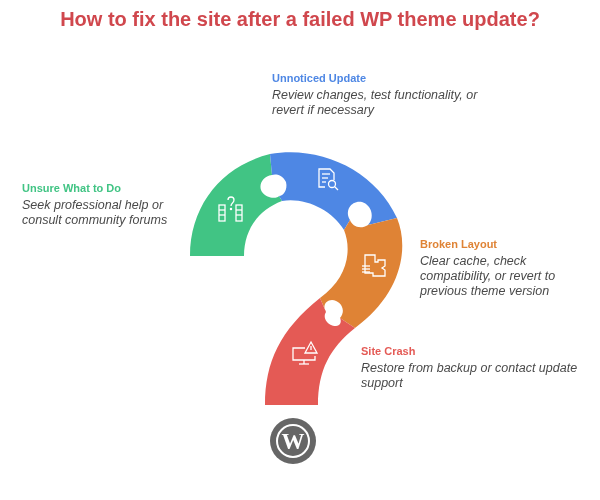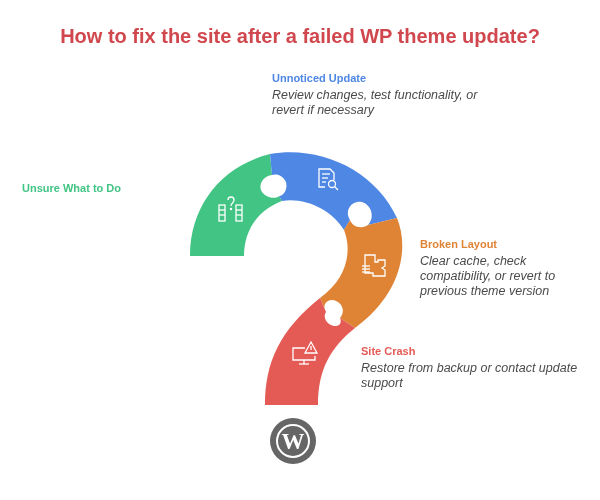--- a/index.html
+++ b/index.html
@@ -1,17 +1,17 @@
 <!DOCTYPE html>
 <html><head>
 <meta charset="utf-8">
 <style>
   html, body { margin: 0; padding: 0; background: #ffffff; }
   body { width: 600px; height: 500px; position: relative; overflow: hidden; font-family: "Liberation Sans", sans-serif; }
-  .title { position: absolute; left: 0; top: 25px; width: 600px; text-align: center; font-size: 20px; font-weight: bold; color: #d0474d; }
+  .title { position: absolute; left: 0; top: 8px; width: 600px; text-align: center; font-size: 20px; font-weight: bold; color: #d0474d; }
   .block { position: absolute; }
   .block .h { font-size: 11px; font-weight: bold; margin-bottom: 4px; }
   .block .d { font-size: 12.5px; color: #4a4a4a; line-height: 15px; font-style: italic; }
   #b-blue { left: 272px; top: 72px; width: 230px; }
   #b-green { left: 22px; top: 182px; width: 180px; }
   #b-orange { left: 420px; top: 238px; width: 170px; }
   #b-red { left: 361px; top: 345px; width: 220px; }
   svg.main { position: absolute; left: 0; top: 0; }
 </style>
 </head>
@@ -70,20 +70,21 @@
     <text x="293" y="449" text-anchor="middle" font-family="'Liberation Serif', serif" font-weight="bold" font-size="23" fill="#ffffff">W</text>
   </g>
 </svg>
 
 <div class="block" id="b-blue">
   <div class="h" style="color:#4e87e4">Unnoticed Update</div>
   <div class="d">Review changes, test functionality, or revert if necessary</div>
 </div>
 <div class="block" id="b-green">
   <div class="h" style="color:#41c484">Unsure What to Do</div>
+  <div class="d">Seek professional help or consult community forums</div>
 </div>
 <div class="block" id="b-orange">
   <div class="h" style="color:#df8335">Broken Layout</div>
   <div class="d">Clear cache, check compatibility, or revert to previous theme version</div>
 </div>
 <div class="block" id="b-red">
   <div class="h" style="color:#e45a55">Site Crash</div>
   <div class="d">Restore from backup or contact update support</div>
 </div>
 

